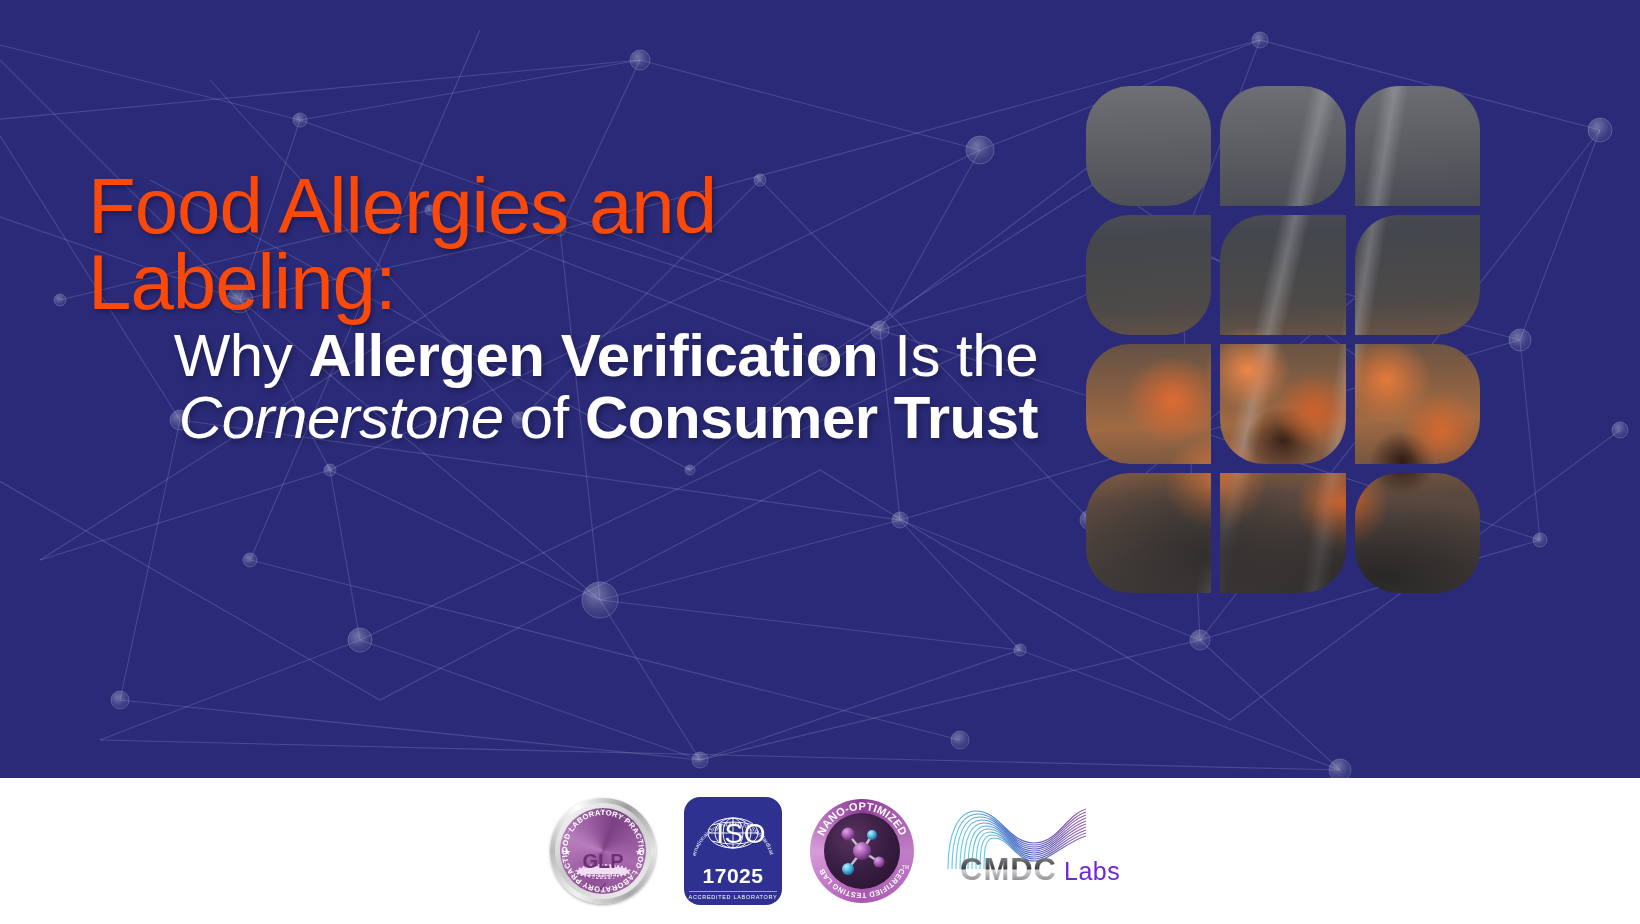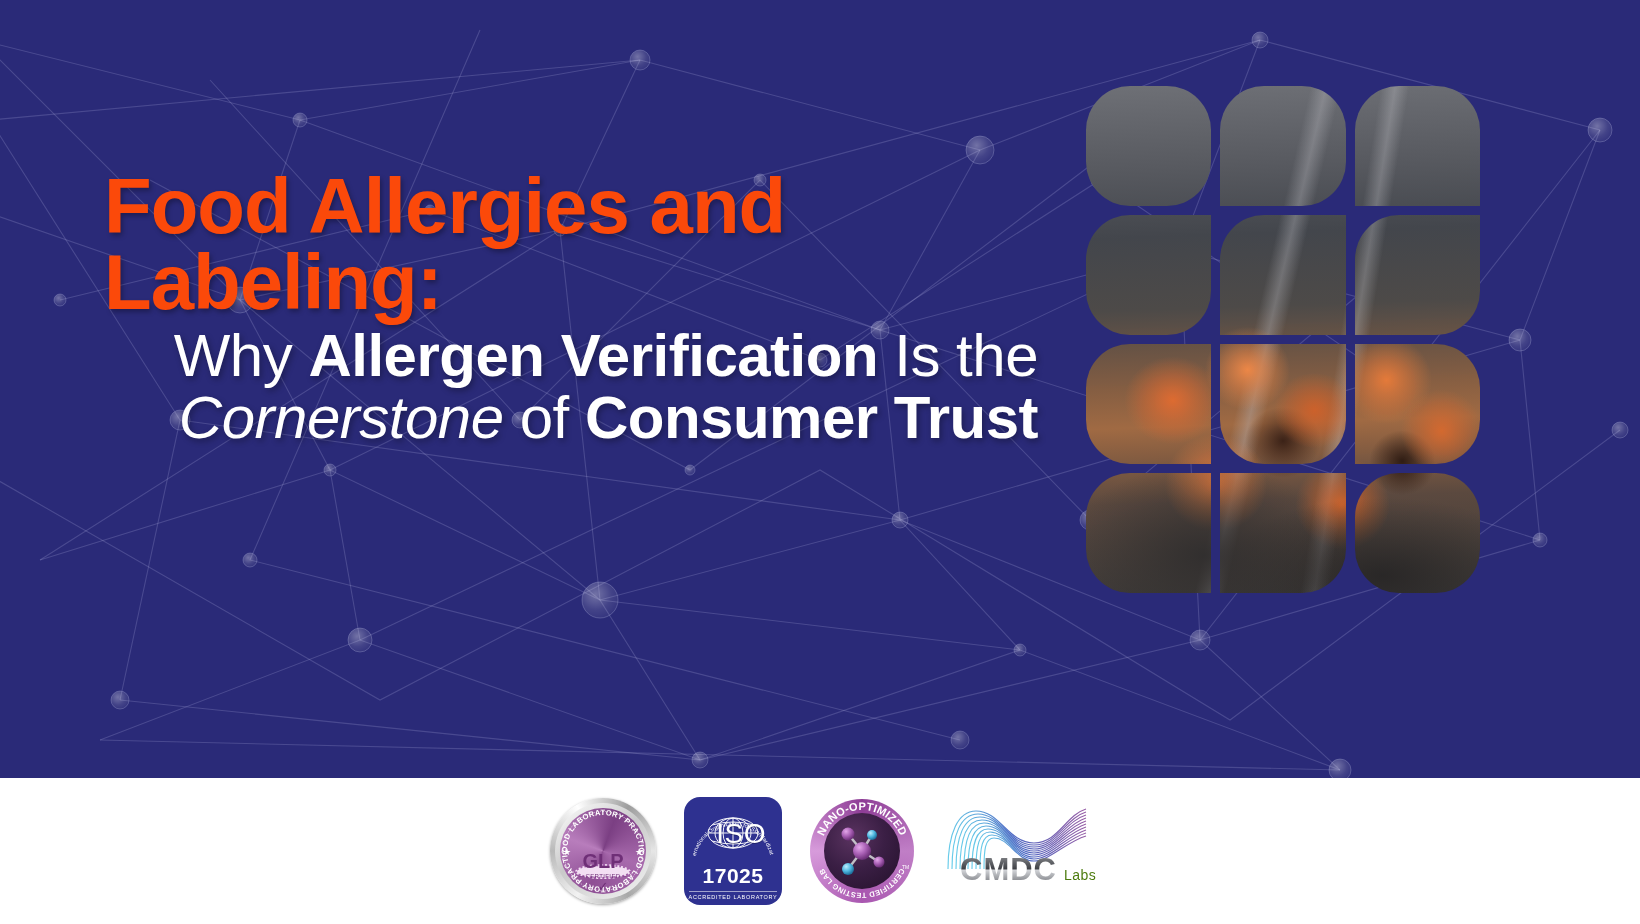--- a/index.html
+++ b/index.html
@@ -33,27 +33,26 @@
 
   
   .title-block{
     position:absolute;
     left:88px; top:168px;
     width:950px;
   }
   .title-line1{
     color:#fb490a;
     font-size:78px;
-    font-weight:bold;
+    font-weight:normal;
     line-height:0.98;
     letter-spacing:-1px;
     text-align:left;
     text-shadow:2px 3px 5px rgba(0,0,0,0.30);
     white-space:pre-line;
-    margin-left:16px;
   }
   .subtitle{
     margin-top:4px;
     color:#ffffff;
     font-size:60px;
     line-height:1.03;
     text-align:right;
     text-shadow:2px 3px 6px rgba(0,0,0,0.32);
     letter-spacing:-0.5px;
   }
@@ -225,21 +224,21 @@
     display:flex; align-items:baseline; gap:7px;
   }
   .cmdc .cm{
     font-size:31px; font-weight:bold; letter-spacing:1px;
     color:transparent;
     background:linear-gradient(180deg,#8d8f93 0%,#3f4146 48%,#d2d4d8 52%,#6e7075 100%);
     -webkit-background-clip:text; background-clip:text;
     line-height:1;
   }
   .cmdc .labs{
-    font-size:14px; color:#4d7c0f; letter-spacing:0.5px; line-height:1;
+    font-size:25px; color:#6d28d9; letter-spacing:0.5px; line-height:1;
   }
 </style>
 </head>
 <body>
 
 <div id="banner">
 
   <div class="hero">
 
     <svg class="hero-net" viewBox="0 0 1640 778" preserveAspectRatio="none" aria-hidden="true">

